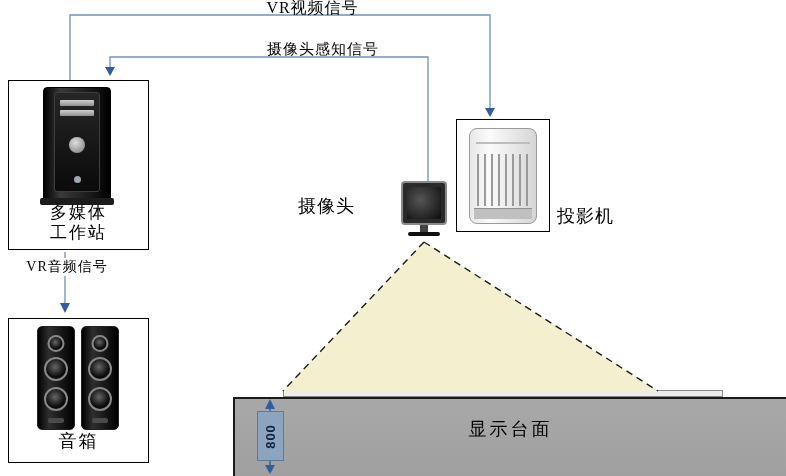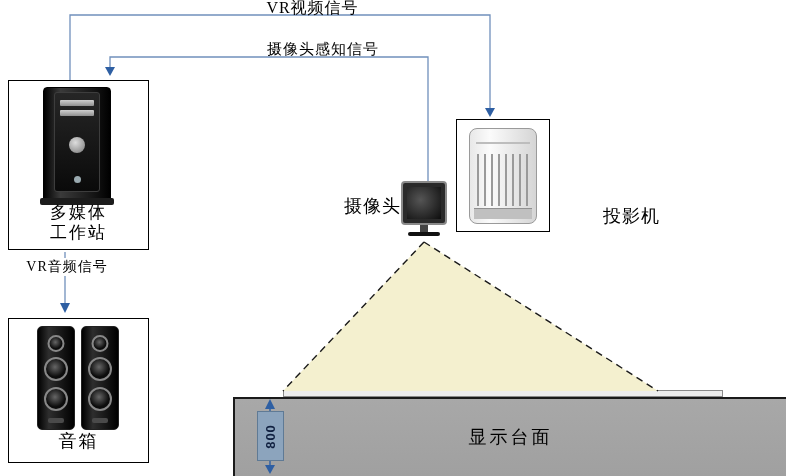--- a/index.html
+++ b/index.html
@@ -13,21 +13,21 @@
 
   
   .sig{fill:none;stroke:var(--c-signal-line,#7090bc);stroke-width:1.3;}
   .ah{fill:var(--c-arrow,#2e5fa3);stroke:none;}
   .dash{stroke:var(--c-dashed-line,#1a1a1a);stroke-width:1.4;stroke-dasharray:7 5;fill:none;}
   .cone{fill:var(--c-cone-fill,#f4f0cf);stroke:none;}
   .dim{stroke:var(--c-arrow,#2e5fa3);stroke-width:1.4;}
 
   
   .sig-label{font-size:16px;text-align:center;letter-spacing:1px;}
-  .dev-label{font-size:18px;letter-spacing:1px;margin-left:46px;}
+  .dev-label{font-size:18px;letter-spacing:1px;}
 
   
   .node-box{position:absolute;border:1px solid #000;background:#fff;z-index:3;box-sizing:border-box;}
   .node-caption{position:absolute;left:0;right:0;text-align:center;font-size:17px;line-height:20px;letter-spacing:2px;}
 
   
   .tower{position:absolute;left:34px;top:6px;width:66px;height:112px;
     background:linear-gradient(90deg,#000,#3a3a3a 25%,#151515 75%,#000);
     border:1px solid #000;border-radius:4px 4px 2px 2px;}
   .tower-front{position:absolute;left:10px;right:10px;top:4px;bottom:8px;
@@ -68,21 +68,21 @@
   .proj-vents{position:absolute;left:7px;right:7px;top:25px;height:52px;
     background:repeating-linear-gradient(90deg,#9a9a9a 0 2px,transparent 2px 7px);}
   .proj-base{position:absolute;left:4px;right:4px;bottom:4px;height:10px;background:#c0c0c0;border-top:1px solid #909090;}
 
   
   .strip{position:absolute;left:283px;top:390px;width:440px;height:7px;z-index:1;box-sizing:border-box;
     background:#ededed;border:1px solid #8a8a8a;}
   .platform{position:absolute;left:233px;top:397px;width:553px;height:79px;z-index:1;box-sizing:border-box;
     background:linear-gradient(180deg,var(--c-platform-fill,#a8a8a8),#a0a0a0);
     border-top:2px solid #1a1a1a;border-left:2px solid #1a1a1a;}
-  .platform-caption{margin-top:26px;text-align:center;font-size:18px;letter-spacing:3px;}
+  .platform-caption{margin-top:18px;text-align:center;font-size:18px;letter-spacing:3px;}
 
   
   .dim-box{position:absolute;left:257px;top:411px;width:27px;height:50px;z-index:3;box-sizing:border-box;
     background:var(--c-dimension-box,#8ca4bd);border:1px solid #5f7a95;
     display:flex;align-items:center;justify-content:center;}
   .dim-box span{transform:rotate(-90deg);font-size:13px;font-weight:bold;letter-spacing:1px;color:#102040;
     font-family:"Liberation Sans","DejaVu Sans",sans-serif;}
 </style>
 </head>
 <body>

